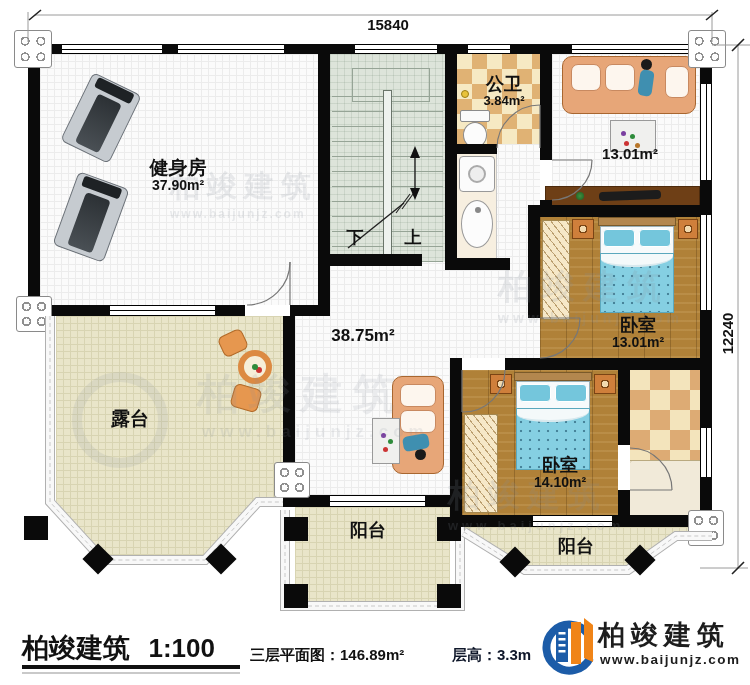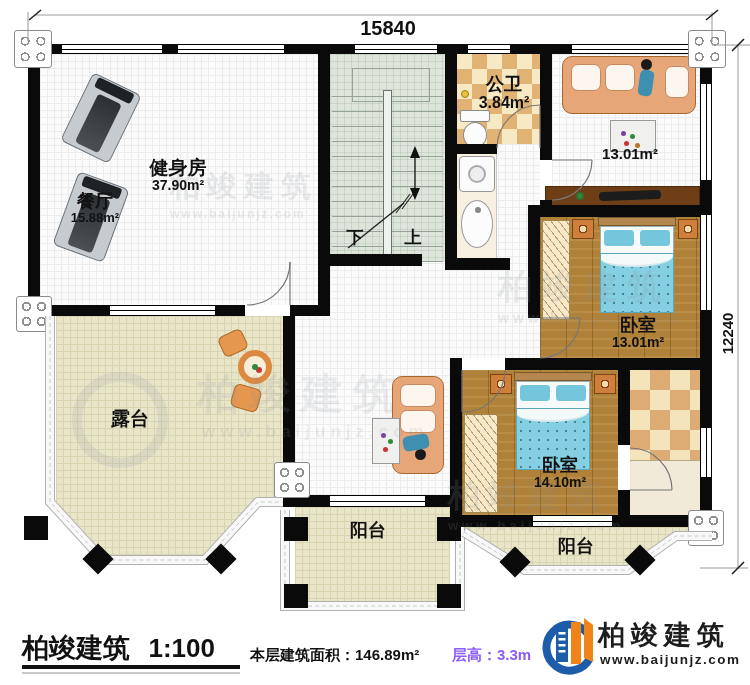--- a/index.html
+++ b/index.html
@@ -263,58 +263,55 @@
   </div>
   <div class="wm" style="left:448px;top:474px">
     <div style="font-size:32px;letter-spacing:8px">柏竣建筑</div>
     <div class="u" style="font-size:13px;letter-spacing:4px">www.baijunjz.com</div>
   </div>
 
   <div class="lbl" style="left:118px;top:157px;width:120px">
     <div class="nm" style="font-size:19px">健身房</div>
     <div class="ar" style="font-size:14px">37.90m²</div>
   </div>
-  <div class="lbl" style="left:45px;top:191px;width:100px">
-    <div class="nm" style="font-size:18px">餐厅</div>
-    <div class="ar" style="font-size:13px">15.88m²</div>
-  </div>
   <div class="lbl" style="left:458px;top:74px;width:92px">
     <div class="nm" style="font-size:18px">公卫</div>
-    <div class="ar" style="font-size:16px">3.84m²</div>
+    <div class="ar" style="font-size:13px">3.84m²</div>
   </div>
   <div class="lbl" style="left:570px;top:146px;width:120px">
     <div class="ar" style="font-size:15px">13.01m²</div>
   </div>
   <div class="lbl" style="left:583px;top:315px;width:110px">
     <div class="nm" style="font-size:18px">卧室</div>
     <div class="ar" style="font-size:14px">13.01m²</div>
   </div>
   <div class="lbl" style="left:505px;top:455px;width:110px">
     <div class="nm" style="font-size:18px">卧室</div>
     <div class="ar" style="font-size:14px">14.10m²</div>
   </div>
+  <div class="lbl ar" style="left:308px;top:326px;width:110px;font-size:17px">38.75m²</div>
   <div class="lbl nm" style="left:90px;top:408px;width:80px;font-size:19px">露台</div>
   <div class="lbl nm" style="left:330px;top:520px;width:76px;font-size:18px">阳台</div>
   <div class="lbl nm" style="left:538px;top:536px;width:76px;font-size:18px">阳台</div>
   <div class="lbl" style="left:342px;top:228px;width:26px;font-size:17px">下</div>
   <div class="lbl" style="left:400px;top:228px;width:26px;font-size:17px">上</div>
 
-  <div class="lbl" style="left:348px;top:17px;width:80px;font-size:20px">15840</div>
+  <div class="lbl" style="left:348px;top:17px;width:80px;font-size:15px">15840</div>
   <div class="lbl" style="left:698px;top:325px;width:60px;font-size:15px;transform:rotate(-90deg)">12240</div>
 
   <div class="abs" style="left:22px;top:630px;white-space:nowrap">
     <span style="font-size:27px;font-weight:bold;color:#111">柏竣建筑</span>
     <span style="font-size:26px;font-weight:bold;color:#111;margin-left:14px">1:100</span>
   </div>
   <div class="abs" style="left:22px;top:665px;width:218px;height:4px;background:#111"></div>
   <div class="abs" style="left:22px;top:672px;width:218px;height:2px;background:#c9c9c9"></div>
   <div class="abs" style="left:250px;top:646px;white-space:nowrap;font-size:15px;font-weight:bold;color:#111">
-    <span>本层建筑面积：</span><span>146.89m²</span>
-  </div>
-  <div class="abs" style="left:452px;top:646px;white-space:nowrap;font-size:15px;font-weight:bold;color:#8b5cf6">
+    <span>三层平面图：</span><span>146.89m²</span>
+  </div>
+  <div class="abs" style="left:452px;top:646px;white-space:nowrap;font-size:15px;font-weight:bold;color:#0f172a">
     <span>层高：</span><span>3.3m</span>
   </div>
 
   <svg class="abs" style="left:542px;top:612px" width="54" height="68" viewBox="0 0 54 68">
     <path d="M 46 22 A 23 23 0 1 0 48 46" fill="none" stroke="#1c5ca8" stroke-width="8"></path>
     <rect x="14" y="16" width="12" height="34" fill="#1c5ca8"></rect>
     <rect x="16.5" y="20" width="7" height="2.5" fill="#fff"></rect>
       <rect x="16.5" y="26" width="7" height="2.5" fill="#fff"></rect>
     <rect x="16.5" y="32" width="7" height="2.5" fill="#fff"></rect>
       <rect x="16.5" y="38" width="7" height="2.5" fill="#fff"></rect>

